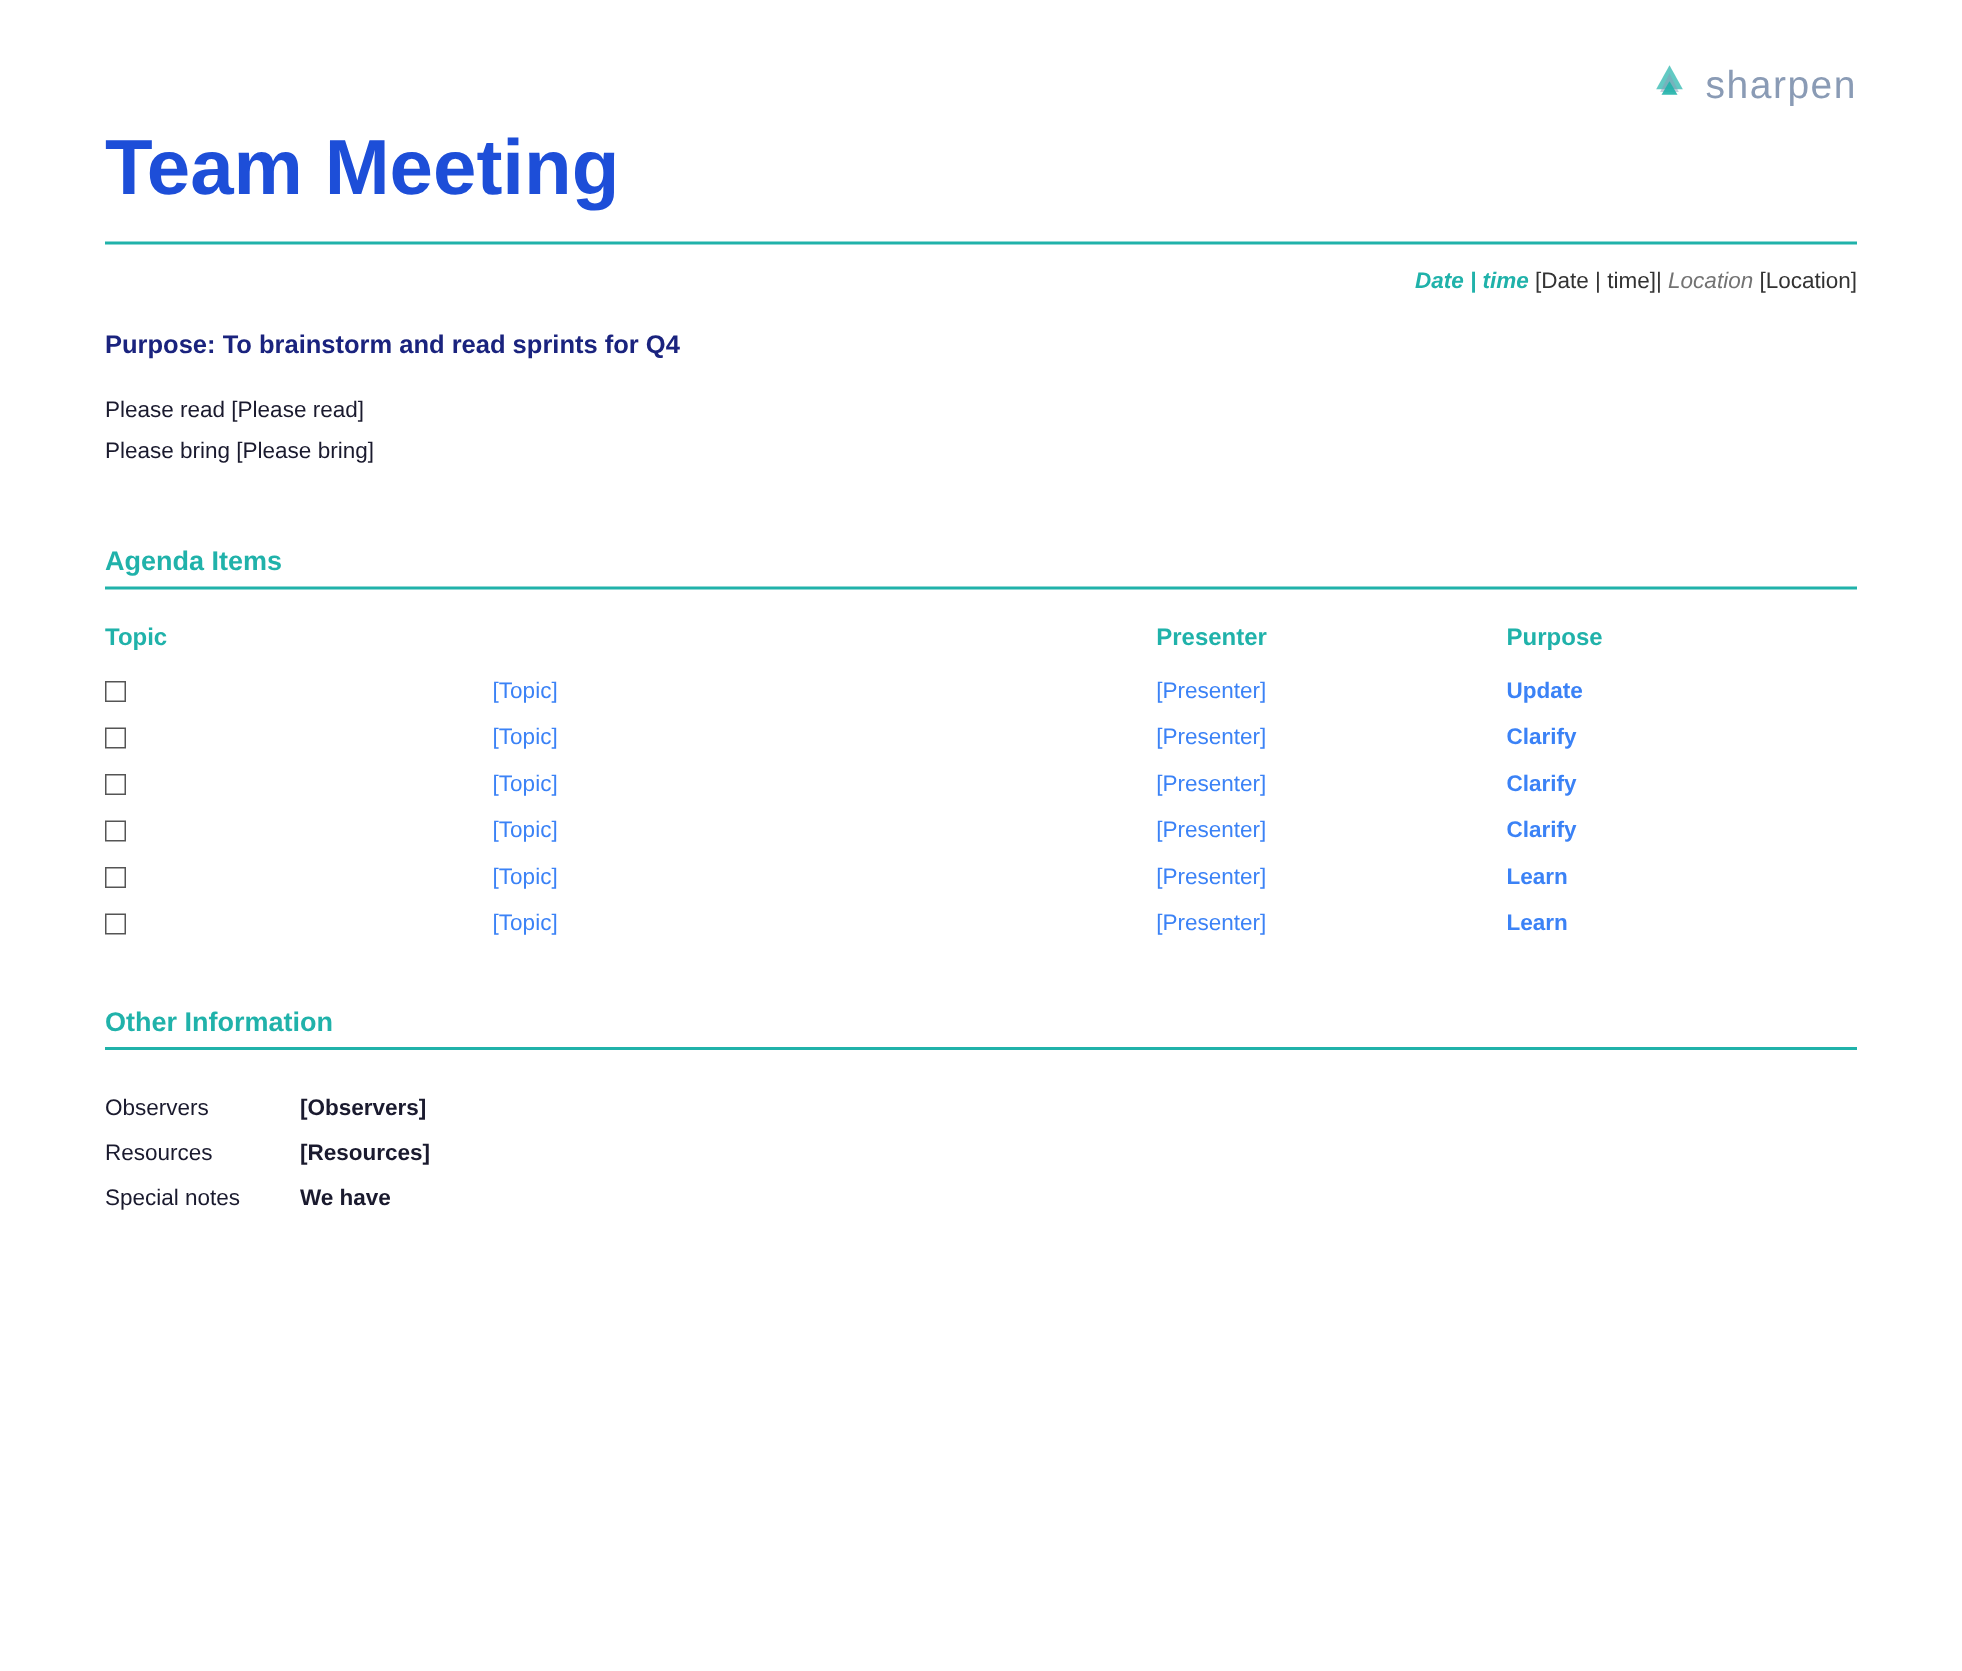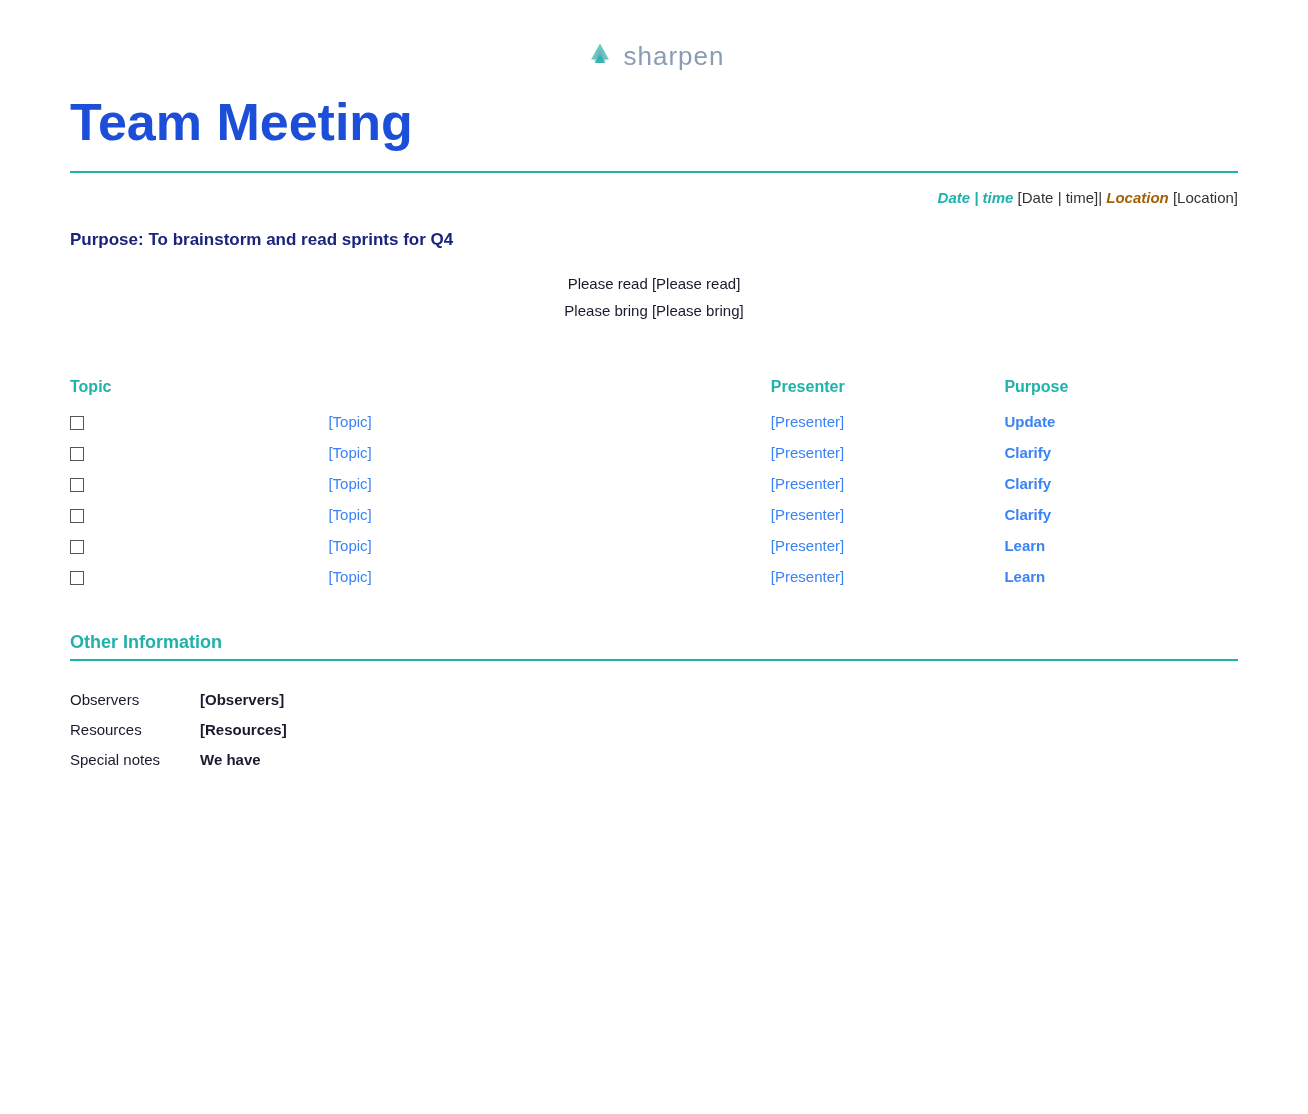--- a/index.html
+++ b/index.html
@@ -10,23 +10,23 @@
     body {
       font-family: Arial, sans-serif;
       background: #fff;
       color: #1a1a2e;
       width: 1308px;
       min-height: 1114px;
       padding: 40px 70px;
     }
     .header-logo {
       display: flex;
-      justify-content: center;
+      justify-content: flex-end;
       align-items: center;
-      margin-bottom: 22px;
+      margin-bottom: 12px;
     }
     .logo-text {
       font-size: 26px;
       color: #8a9bb5;
       font-weight: 300;
       letter-spacing: 1px;
     }
     .logo-icon {
       width: 32px;
       height: 32px;
@@ -53,38 +53,37 @@
     .date-label {
       font-style: italic;
       color: #20b2aa;
       font-weight: 600;
     }
     .date-value {
       color: #333;
     }
     .location-label {
       font-style: italic;
-      color: #a16207;
-      font-weight: 700;
+      color: #737373;
+      font-weight: 400;
     }
     .location-value {
       color: #333;
     }
     .purpose-text {
       font-size: 17px;
       color: #1a237e;
       font-weight: bold;
       margin-bottom: 20px;
     }
     .prereading-block {
       font-size: 15px;
       color: #1a1a2e;
       line-height: 1.8;
       margin-bottom: 50px;
-      text-align: center;
     }
     .section-header {
       color: #20b2aa;
       font-size: 18px;
       font-weight: bold;
       padding-bottom: 6px;
       border-bottom: 2px solid #20b2aa;
       margin-bottom: 20px;
     }
     .agenda-section {
@@ -191,20 +190,21 @@
 <div class="prereading-block">
   <div>
     <span>Please read</span><span> [Please read]</span>
   </div>
   <div>
     <span>Please bring</span><span> [Please bring]</span>
   </div>
 </div>
 
 <div class="agenda-section">
+  <div class="section-header">Agenda Items</div>
   <table class="agenda-table">
     <thead>
       <tr>
         <th colspan="2">
           <span>Topic</span>
         </th>
         <th>Presenter</th>
         <th>Purpose</th>
       </tr>
     </thead>

